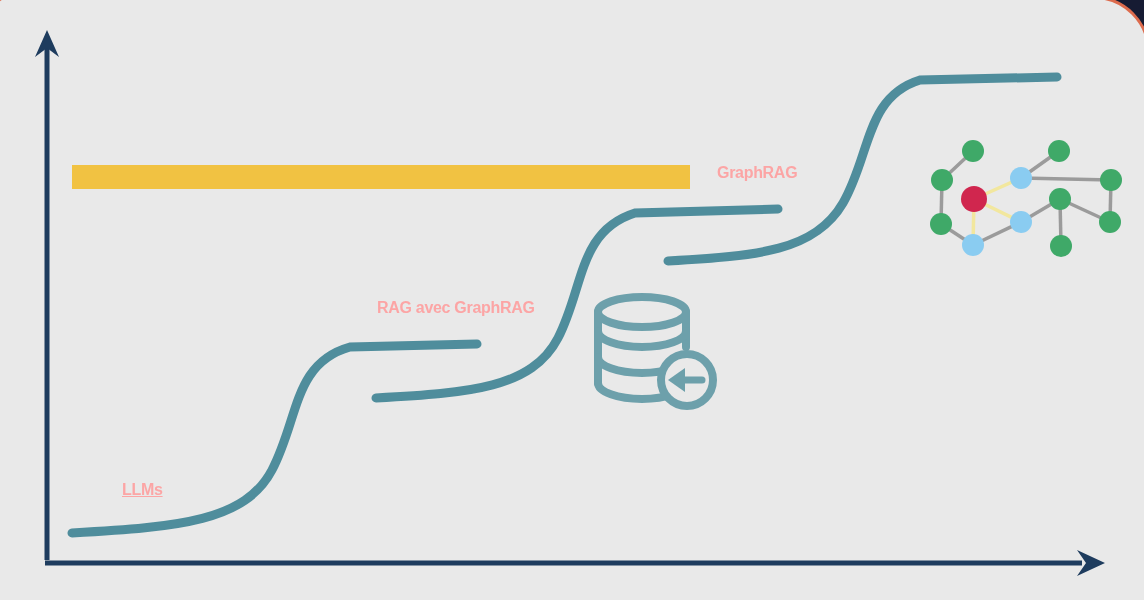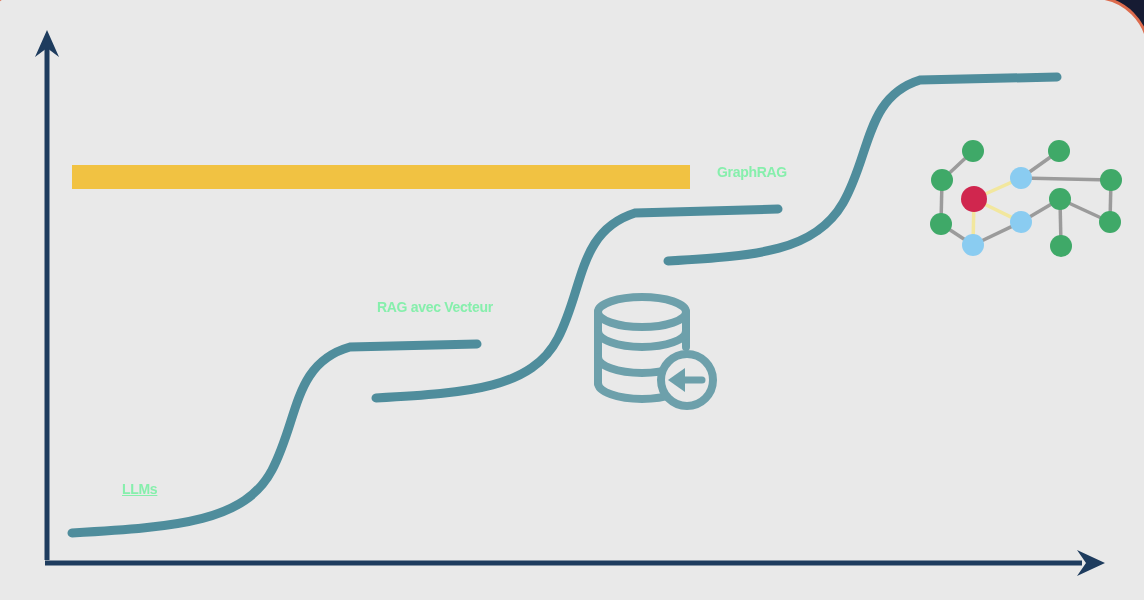--- a/index.html
+++ b/index.html
@@ -13,23 +13,23 @@
     position:absolute;left:-6px;top:-4px;width:1156px;height:612px;
     box-sizing:border-box;
     background:#e9e9e9;           
     border:3px solid #dd6b4d;     
     border-radius:12px 56px 12px 12px;
   }
   svg.diagram{position:absolute;left:0;top:0;}
   .stage-label{
     position:absolute;
     font-weight:700;
-    font-size:14px;
+    font-size:16px;
     letter-spacing:-0.3px;
-    color:#86efac;                
+    color:#fca5a5;                
     white-space:nowrap;
   }
   #label-llms{left:122px;top:481px;text-decoration:underline;}
   #label-rag{left:377px;top:299px;}
   #label-graphrag{left:717px;top:164px;}
 </style>
 </head>
 <body>
 
 <div class="slide"></div>
@@ -96,14 +96,14 @@
     <g fill="#8accf1">
       <circle cx="1021" cy="178" r="11"></circle>
       <circle cx="1021" cy="222" r="11"></circle>
       <circle cx="973" cy="245" r="11"></circle>
     </g>
     <circle cx="974" cy="199" r="13" fill="#d0264e"></circle>
   </g>
 </svg>
 
 <div class="stage-label" id="label-llms">LLMs</div>
-<div class="stage-label" id="label-rag">RAG avec Vecteur</div>
+<div class="stage-label" id="label-rag">RAG avec GraphRAG</div>
 <div class="stage-label" id="label-graphrag">GraphRAG</div>
 
 </body></html>

